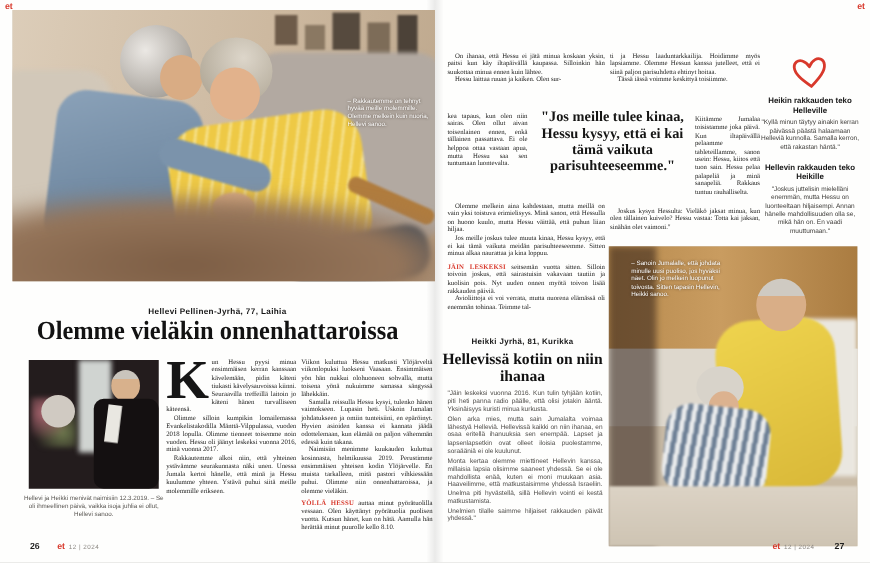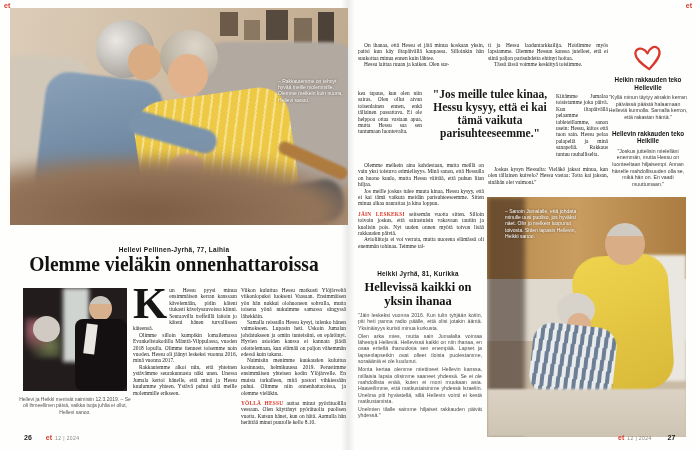--- a/index.html
+++ b/index.html
@@ -122,21 +122,21 @@
     <p class="ind">Tässä iässä voimme keskittyä toisiimme.</p>
   </div>
   <div class="abs body-serif" style="left:556px;top:93px;width:52px;">
     <p>Kiitämme Jumalaa toisistamme joka päivä. Kun iltapäivällä pelaamme tableteillamme, sanon usein: Hessu, kiitos että tuon sain. Hessu pelaa palapeliä ja minä sanapeliä. Rakkaus tuntuu rauhalliselta.</p>
   </div>
   <div class="abs body-serif" style="left:488px;top:166px;width:120px;">
     <p class="ind">Joskus kysyn Hessulta: Vieläkö jaksat minua, kun olen tällainen kuivelo? Hessu vastaa: Totta kai jaksan, sinähän olet vaimoni."</p>
   </div>
 
   <div class="abs art2-kicker" style="left:352px;top:270px;width:132px;">Heikki Jyrhä, 81, Kurikka</div>
-  <div class="abs art2-headline" style="left:352px;top:280px;width:132px;">Hellevissä kaikki on yksin ihanaa</div>
+  <div class="abs art2-headline" style="left:352px;top:280px;width:132px;">Hellevissä kotiin on niin ihanaa</div>
   <div class="abs art2-body" style="left:358px;top:312px;width:124px;">
     <p>"Jäin leskeksi vuonna 2016. Kun tulin tyhjään kotiin, piti heti panna radio päälle, että olisi jotakin ääntä. Yksinäisyys kuristi minua kurkusta.</p>
     <p>Olen arka mies, mutta sain Jumalalta voimaa lähestyä Helleviä. Hellevissä kaikki on niin ihanaa, en osaa eritellä ihanuuksia sen enempää. Lapset ja lapsenlapsetkin ovat olleet iloisia puolestamme, soraääniä ei ole kuulunut.</p>
     <p>Monta kertaa olemme miettineet Hellevin kanssa, millaisia lapsia olisimme saaneet yhdessä. Se ei ole mahdollista enää, kuten ei moni muukaan asia. Haaveilimme, että matkustaisimme yhdessä Israeliin. Unelma piti hyvästellä, sillä Hellevin vointi ei kestä matkustamista.</p>
     <p>Unelmien tilalle saimme hiljaiset rakkauden päivät yhdessä."</p>
   </div>
 
   <div class="photo" style="left:487px;top:197px;width:199px;height:240px;">
     <div class="ph" style="left:0;top:0;width:100%;height:82px;background:linear-gradient(90deg,#b78a4e,#c99c60 45%,#aa7c41);"></div>
     <div class="ph" style="left:0;top:82px;width:100%;height:62px;background:#ded8cd;"></div>

